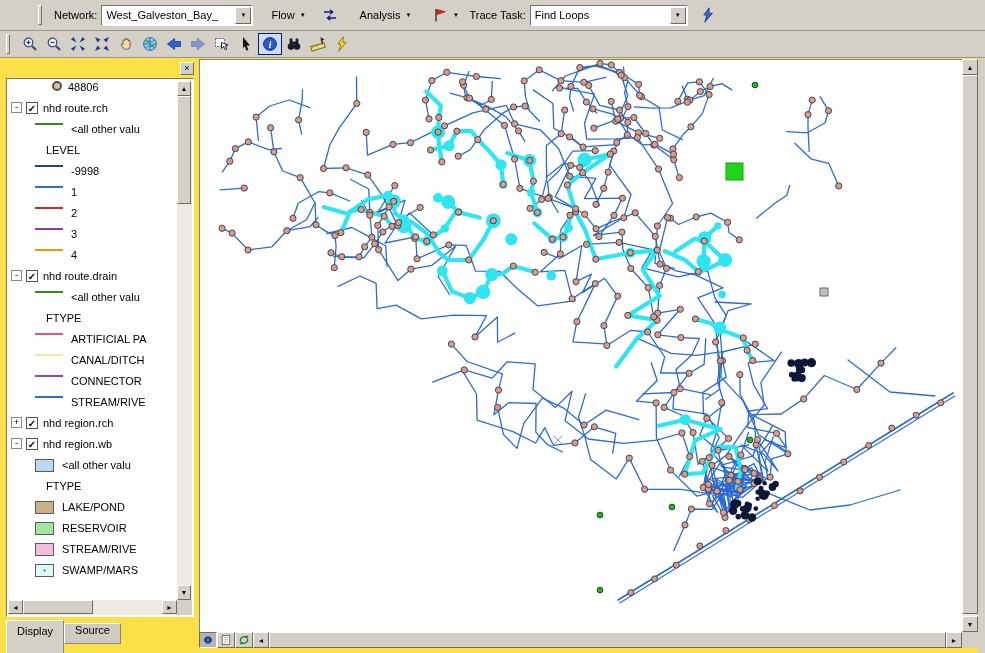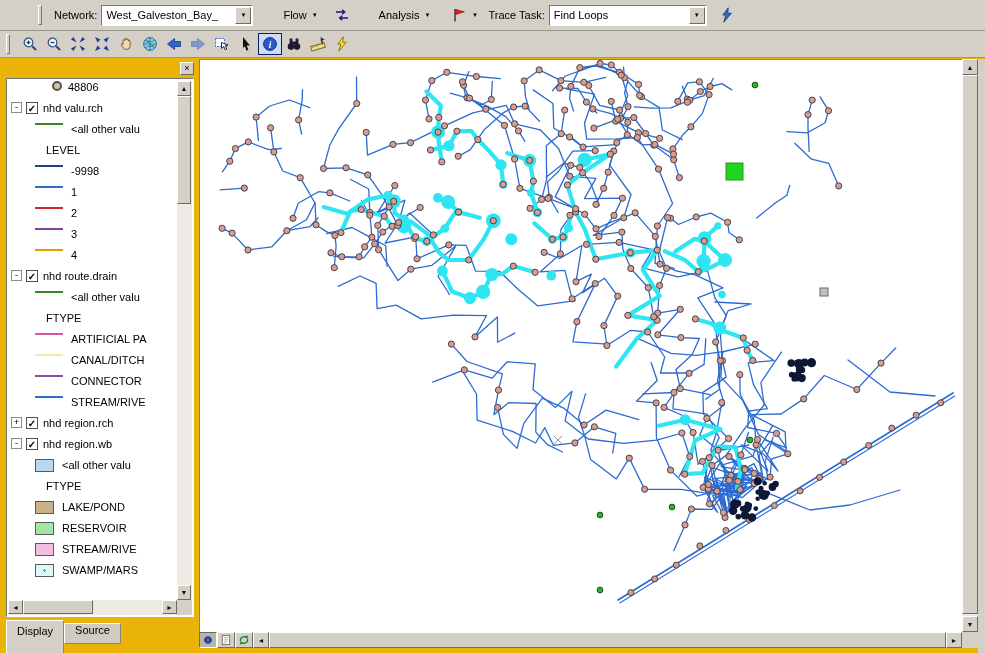--- a/index.html
+++ b/index.html
@@ -1,17 +1,17 @@
 <!DOCTYPE html>
 <html><head>
 <meta charset="utf-8">
 <style>
 *{box-sizing:border-box}
 body{margin:0;background:#d4d0c8}
-.app{position:relative;width:985px;height:653px;background:#eab308;font-family:"Liberation Sans",sans-serif;font-size:11px;color:#000;overflow:hidden}
+.app{position:relative;width:985px;height:653px;background:#fde047;font-family:"Liberation Sans",sans-serif;font-size:11px;color:#000;overflow:hidden}
 .raised{border:1px solid;border-color:#ffffff #6e6a64 #6e6a64 #ffffff;background:#d4d0c8}
 
 #tb-top{position:absolute;left:0;top:0;width:985px;height:31px;display:flex;align-items:center;border-bottom:1px solid #9a968c;background:#d4d0c8}
 #tb-tools{position:absolute;left:0;top:31px;width:985px;height:27px;display:flex;align-items:center;border-bottom:1px solid #9a968c;background:#d4d0c8}
 .grip{width:4px;height:20px;border-left:1px solid #fff;border-top:1px solid #fff;border-right:1px solid #7a766e;border-bottom:1px solid #7a766e;margin-right:8px;flex:none}
 #tb-top .grip{margin-left:38px}
 #tb-tools .grip{margin-left:6px}
 .tlab{margin:0 4px;white-space:nowrap}
 .combo{display:flex;align-items:center;height:21px;background:#fff;border:1px solid;border-color:#7a766e #fff #fff #7a766e;flex:none}
 .combo .ctext{padding:0 4px;flex:1;white-space:nowrap;overflow:hidden}
@@ -75,33 +75,33 @@
 
 <div class="app">
 
   <div id="tb-top">
     <div class="grip"></div>
     <span class="tlab">Network:</span>
     <div class="combo" style="width:152px">
       <span class="ctext">West_Galveston_Bay_</span>
       <span class="cbtn raised">▼</span>
     </div>
-    <div class="menubtn" style="margin-left:24px">
+    <div class="menubtn" style="margin-left:12px">
       <span>Flow</span>
       <span class="caret">▼</span>
     </div>
     <div class="iconbtn">
       <span class="ticon">
           <svg viewBox="0 0 16 16" stroke="#15158a" stroke-width="1.3" fill="none">
             <path d="M2 5 h8.5 M8 2.8 l2.8 2.2 -2.8 2.2"></path>
             <path d="M14 11 h-8.5 M8.3 8.8 l-2.8 2.2 2.8 2.2"></path>
           </svg>
         </span>
     </div>
-    <div class="menubtn" style="margin-left:15px">
+    <div class="menubtn" style="margin-left:8px">
       <span>Analysis</span>
       <span class="caret">▼</span>
     </div>
     <div class="iconbtn" style="width:36px;margin-left:8px">
       <span class="ticon">
           <svg viewBox="0 0 16 16">
             <line x1="4" y1="2" x2="4" y2="14.5" stroke="#333" stroke-width="1.4"></line>
             <polygon points="4.8,2.4 13.4,4.8 4.8,7.6" fill="#e01f1f" stroke="#8a0f0f" stroke-width=".6"></polygon>
           </svg>
         </span>
@@ -255,21 +255,21 @@
     </div>
     <div id="toc-box">
       <div id="toc-tree">
           <div class="trow legend-point">
             <span class="ptsym" style="background: rgb(210, 195, 166);"></span>
             <span class="tlabel">48806</span>
           </div>
           <div class="trow layer">
             <span class="exp">-</span>
             <span class="chk">✓</span>
-            <span class="tlabel">nhd valu.rch</span>
+            <span class="tlabel">nhd route.rch</span>
           </div>
           <div class="trow legend-line">
             <span class="symwrap">
               <span class="linesym" style="background: rgb(56, 135, 31);"></span>
             </span>
             <span class="tlabel">&lt;all other valu</span>
           </div>
           <div class="trow legend-heading">
             <span class="tlabel">LEVEL</span>
           </div>

